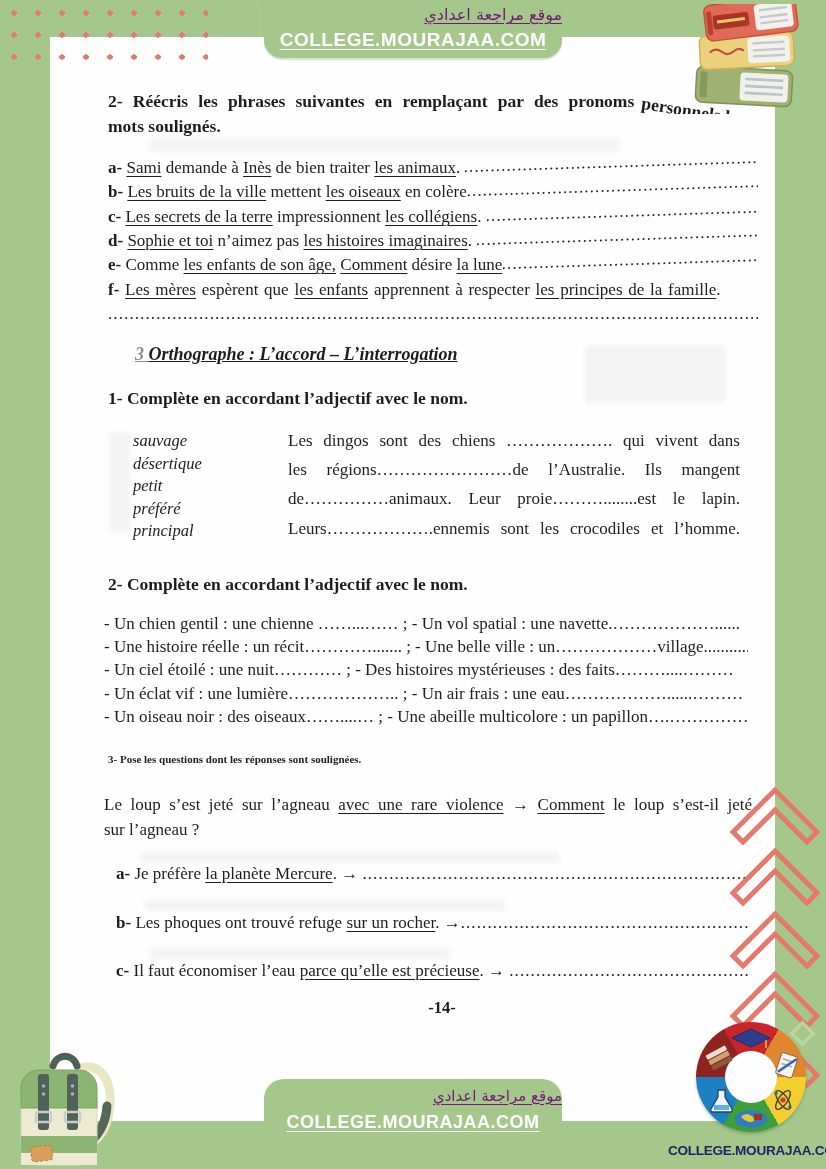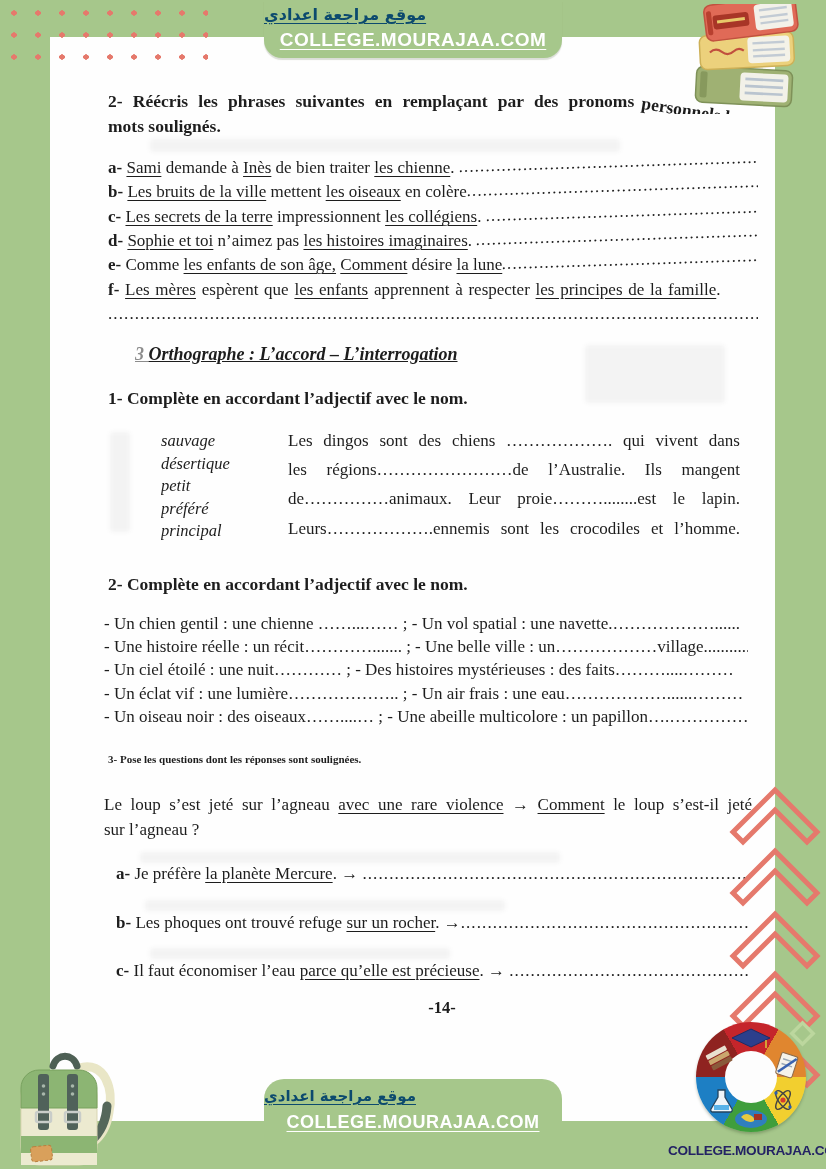--- a/index.html
+++ b/index.html
@@ -3,22 +3,22 @@
 <meta charset="utf-8">
 <style>
   html,body{margin:0;padding:0;}
   #stage{position:relative;width:826px;height:1169px;background:#a6c78b;overflow:hidden;
          font-family:"Liberation Serif",serif;color:#1d1d1d;}
   
   #doc-page{position:absolute;left:50px;top:37px;width:725px;height:1084px;background:#fefefe;}
   
   .tab-top{position:absolute;left:264px;top:0;width:298px;height:58px;background:#a6c78b;
            border-radius:0 0 18px 18px;box-shadow:0 2px 1px rgba(60,80,40,.18);}
-  .banner-ar{position:absolute;left:0;top:5px;width:100%;text-align:left;color:#0c4a6e;
-             font-family:"DejaVu Sans","Liberation Sans",sans-serif;font-weight:bold;font-size:16px;
+  .banner-ar{position:absolute;left:0;top:5px;width:100%;text-align:right;color:#701a75;
+             font-family:"DejaVu Sans","Liberation Sans",sans-serif;font-weight:normal;font-size:16px;
              text-decoration:underline;text-underline-offset:3px;}
   .banner-url{position:absolute;left:0;top:29px;width:100%;text-align:center;color:#ffffff;
               font-family:"Liberation Sans",sans-serif;font-weight:bold;font-size:19px;letter-spacing:.5px;
               text-decoration:underline;text-underline-offset:3px;}
   
   #band-bottom{position:absolute;left:0;top:1121px;width:826px;height:48px;background:#a6c78b;}
   .tab-bottom{position:absolute;left:264px;top:1079px;width:298px;height:90px;background:#a6c78b;
               border-radius:20px 20px 0 0;}
   .tab-bottom .banner-ar{top:8px;font-size:15px;}
   .tab-bottom .banner-url{top:33px;font-size:18px;}
@@ -56,33 +56,33 @@
   <div class="ghost" style="left:150px;top:139px;width:470px;height:13px;"></div>
   <div class="ghost" style="left:585px;top:345px;width:140px;height:58px;"></div>
   <div class="ghost" style="left:110px;top:432px;width:20px;height:100px;"></div>
   <div class="ghost" style="left:140px;top:852px;width:420px;height:11px;"></div>
   <div class="ghost" style="left:145px;top:900px;width:360px;height:11px;"></div>
   <div class="ghost" style="left:150px;top:948px;width:300px;height:11px;"></div>
 
   <div class="txt just" style="left:108px;top:89px;width:640px;font-size:17.5px;"><span class="b">2- Réécris les phrases suivantes en remplaçant par des pronoms </span><span class="b warp">personnels les</span></div>
   <div class="txt b" style="left:108px;top:114px;font-size:17.5px;">mots soulignés.</div>
 
-  <div class="txt" style="left:108px;top:156px;width:650px;"><span class="b">a- </span><span class="u">Sami</span><span> demande à </span><span class="u">Inès</span><span> de bien traiter </span><span class="u">les chienne</span><span>. </span><span class="dotsup">........................................................................</span></div>
+  <div class="txt" style="left:108px;top:156px;width:650px;"><span class="b">a- </span><span class="u">Sami</span><span> demande à </span><span class="u">Inès</span><span> de bien traiter </span><span class="u">les animaux</span><span>. </span><span class="dotsup">........................................................................</span></div>
   <div class="txt" style="left:108px;top:180px;width:650px;"><span class="b">b- </span><span class="u">Les bruits de la ville</span><span> mettent </span><span class="u">les oiseaux</span><span> en colère</span><span class="dotsup">..............................................................................</span></div>
   <div class="txt" style="left:108px;top:205px;width:650px;"><span class="b">c- </span><span class="u">Les secrets de la terre</span><span> impressionnent </span><span class="u">les collégiens</span><span>. </span><span class="dotsup">..................................................................</span></div>
   <div class="txt" style="left:108px;top:229px;width:650px;"><span class="b">d- </span><span class="u">Sophie et toi</span><span> n’aimez pas </span><span class="u">les histoires imaginaires</span><span>. </span><span class="dotsup">............................................................</span></div>
   <div class="txt" style="left:108px;top:253px;width:650px;"><span class="b">e- </span><span>Comme </span><span class="u">les enfants de son âge,</span><span> </span><span class="u">Comment</span><span> désire </span><span class="u">la lune</span><span class="dotsup">..................................................................</span></div>
   <div class="txt" style="left:108px;top:278px;width:650px;word-spacing:1.5px;"><span class="b">f- </span><span class="u">Les mères</span><span> espèrent que </span><span class="u">les enfants</span><span> apprennent à respecter </span><span class="u">les principes de la famille</span><span>.</span></div>
   <div class="txt dots" style="left:108px;top:302px;width:650px;">........................................................................................................................................................</div>
 
   <div class="txt b" style="left:135px;top:342px;font-size:18px;font-style:italic;text-decoration:underline;"><span class="faded">3 </span><span>Orthographe : L’accord – L’interrogation</span></div>
 
   <div class="txt b" style="left:108px;top:386px;font-size:17.5px;text-align:right;">1- Complète en accordant l’adjectif avec le nom.</div>
 
-  <div class="txt" style="left:133px;top:430px;font-style:italic;font-size:16.5px;line-height:22.6px;margin-left:28px;">
+  <div class="txt" style="left:133px;top:430px;font-style:italic;font-size:16.5px;line-height:22.6px;">
     <div>sauvage</div>
     <div>désertique</div>
     <div>petit</div>
     <div>préféré</div>
     <div>principal</div>
   </div>
 
   <div class="txt just" style="left:288px;top:426px;width:452px;line-height:29.2px;white-space:normal;">
     <div class="just">Les dingos sont des chiens ………………. qui vivent dans</div>
     <div class="just">les régions……………………de l’Australie. Ils mangent</div>

